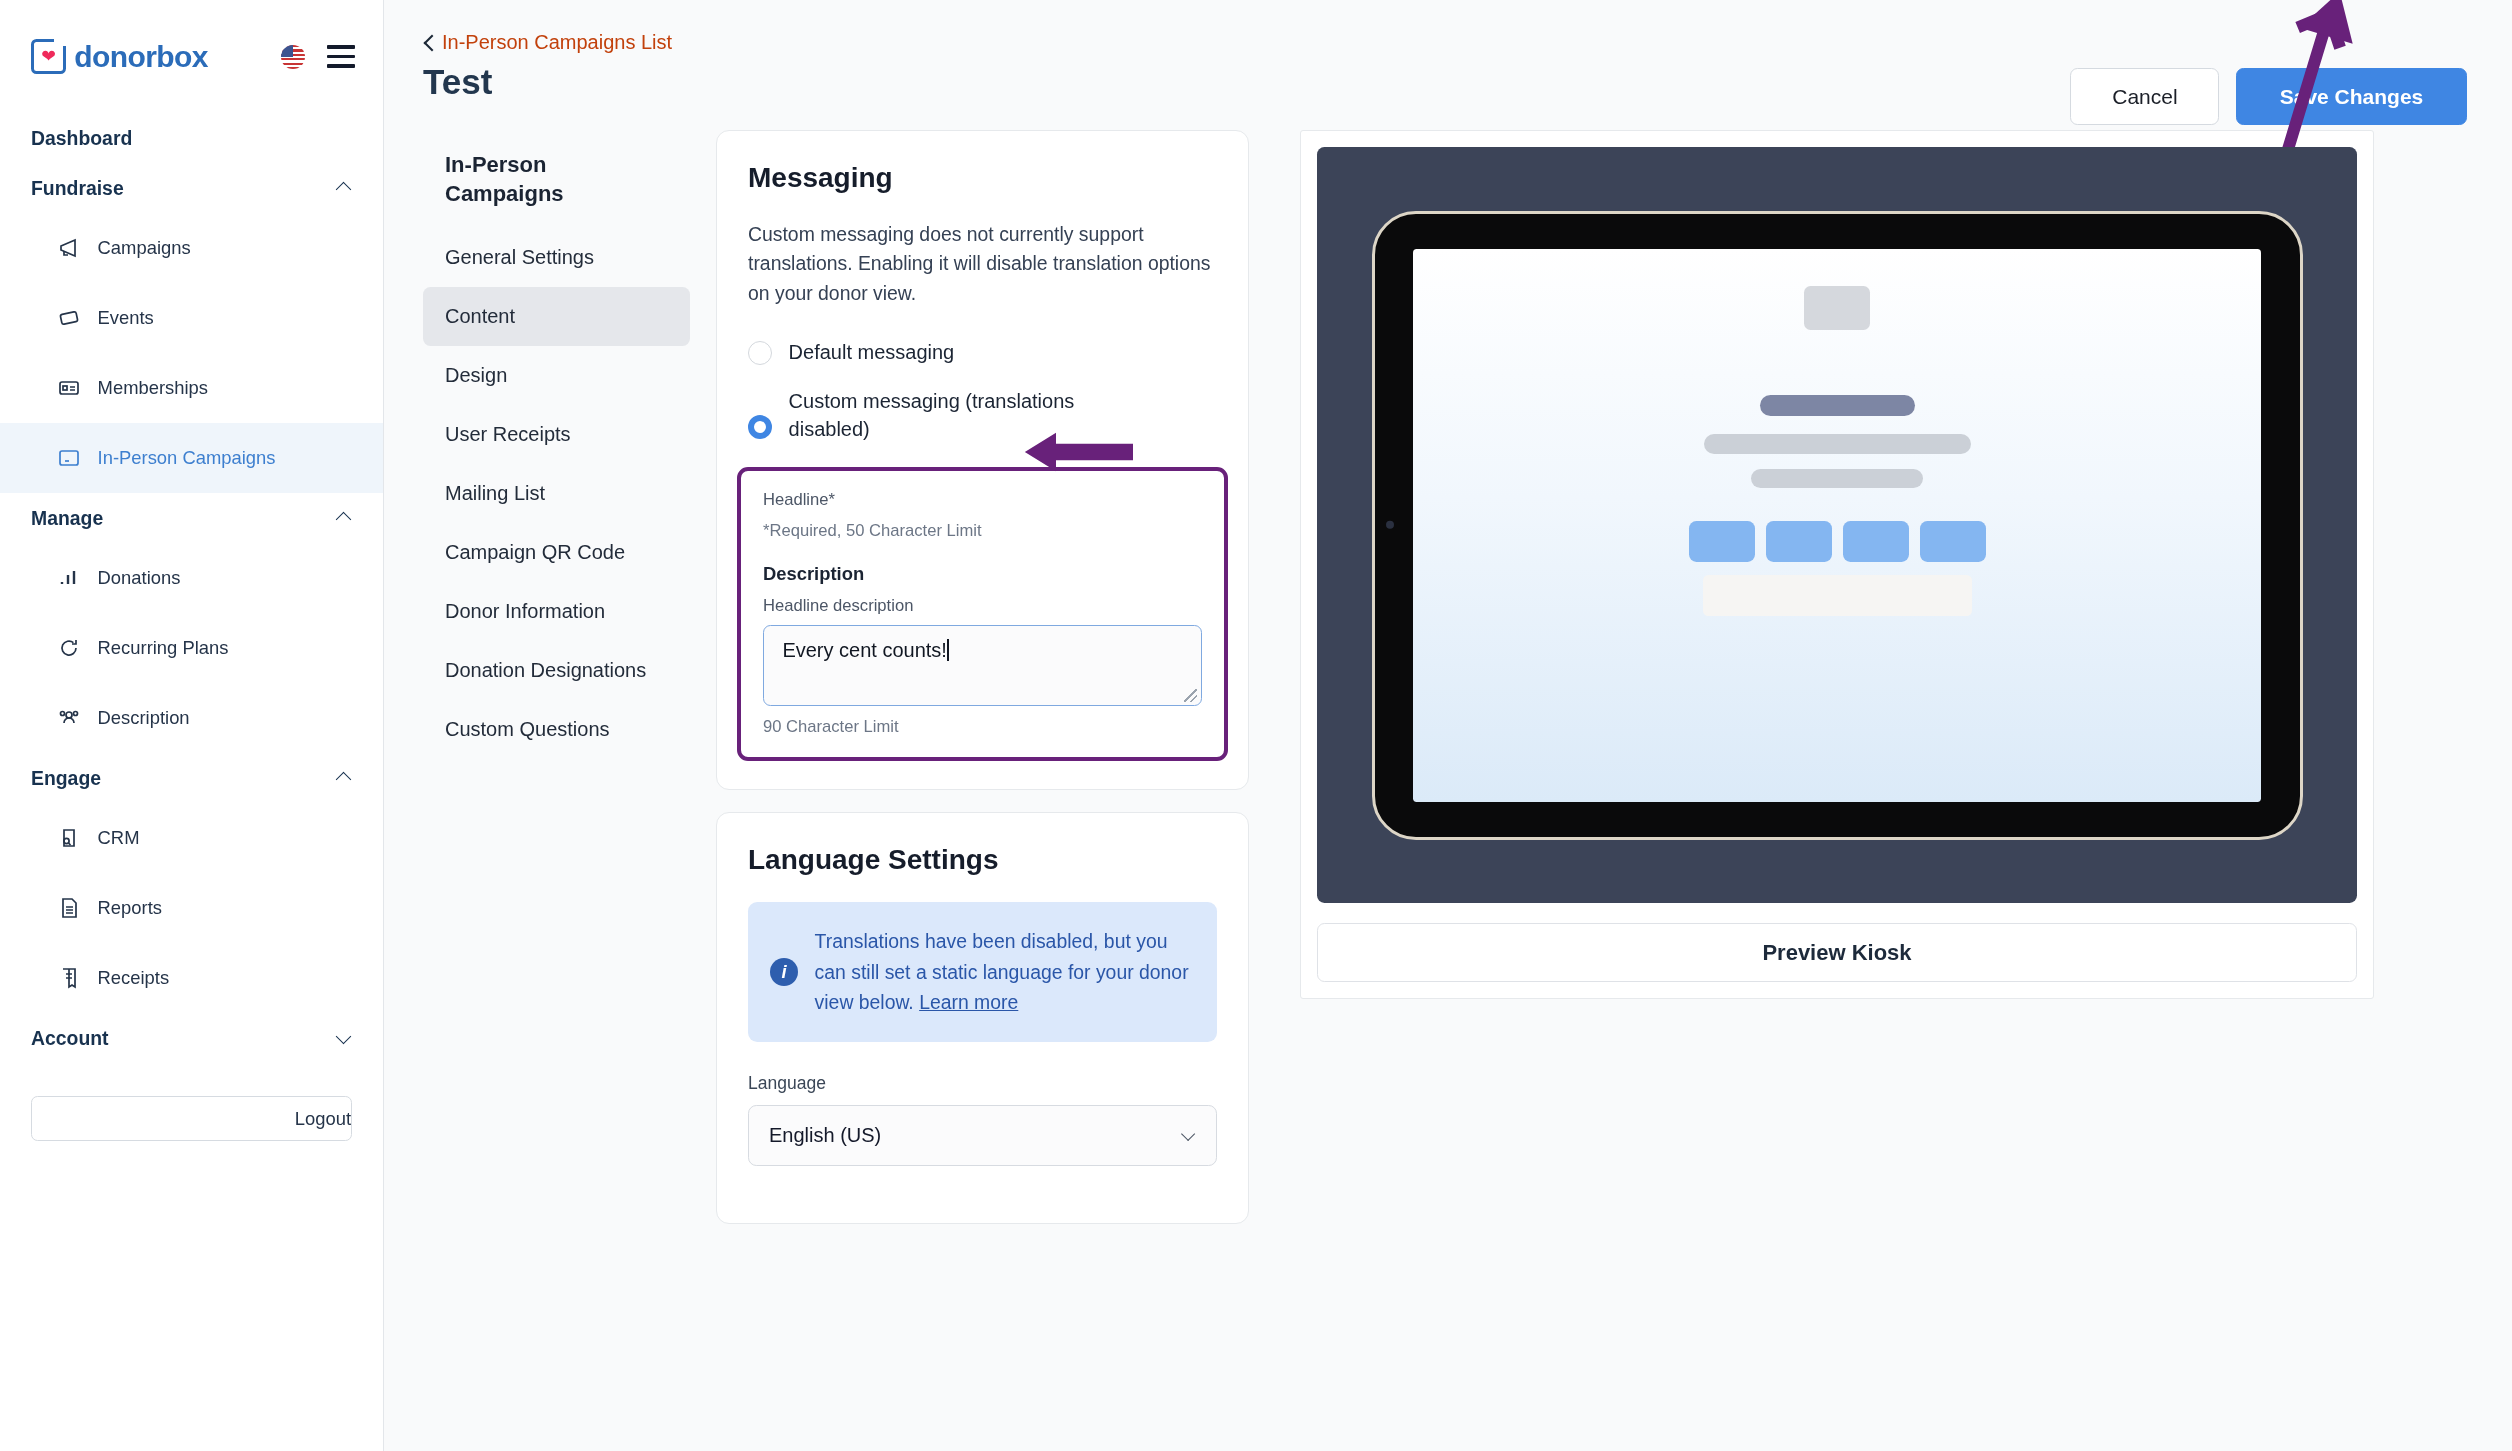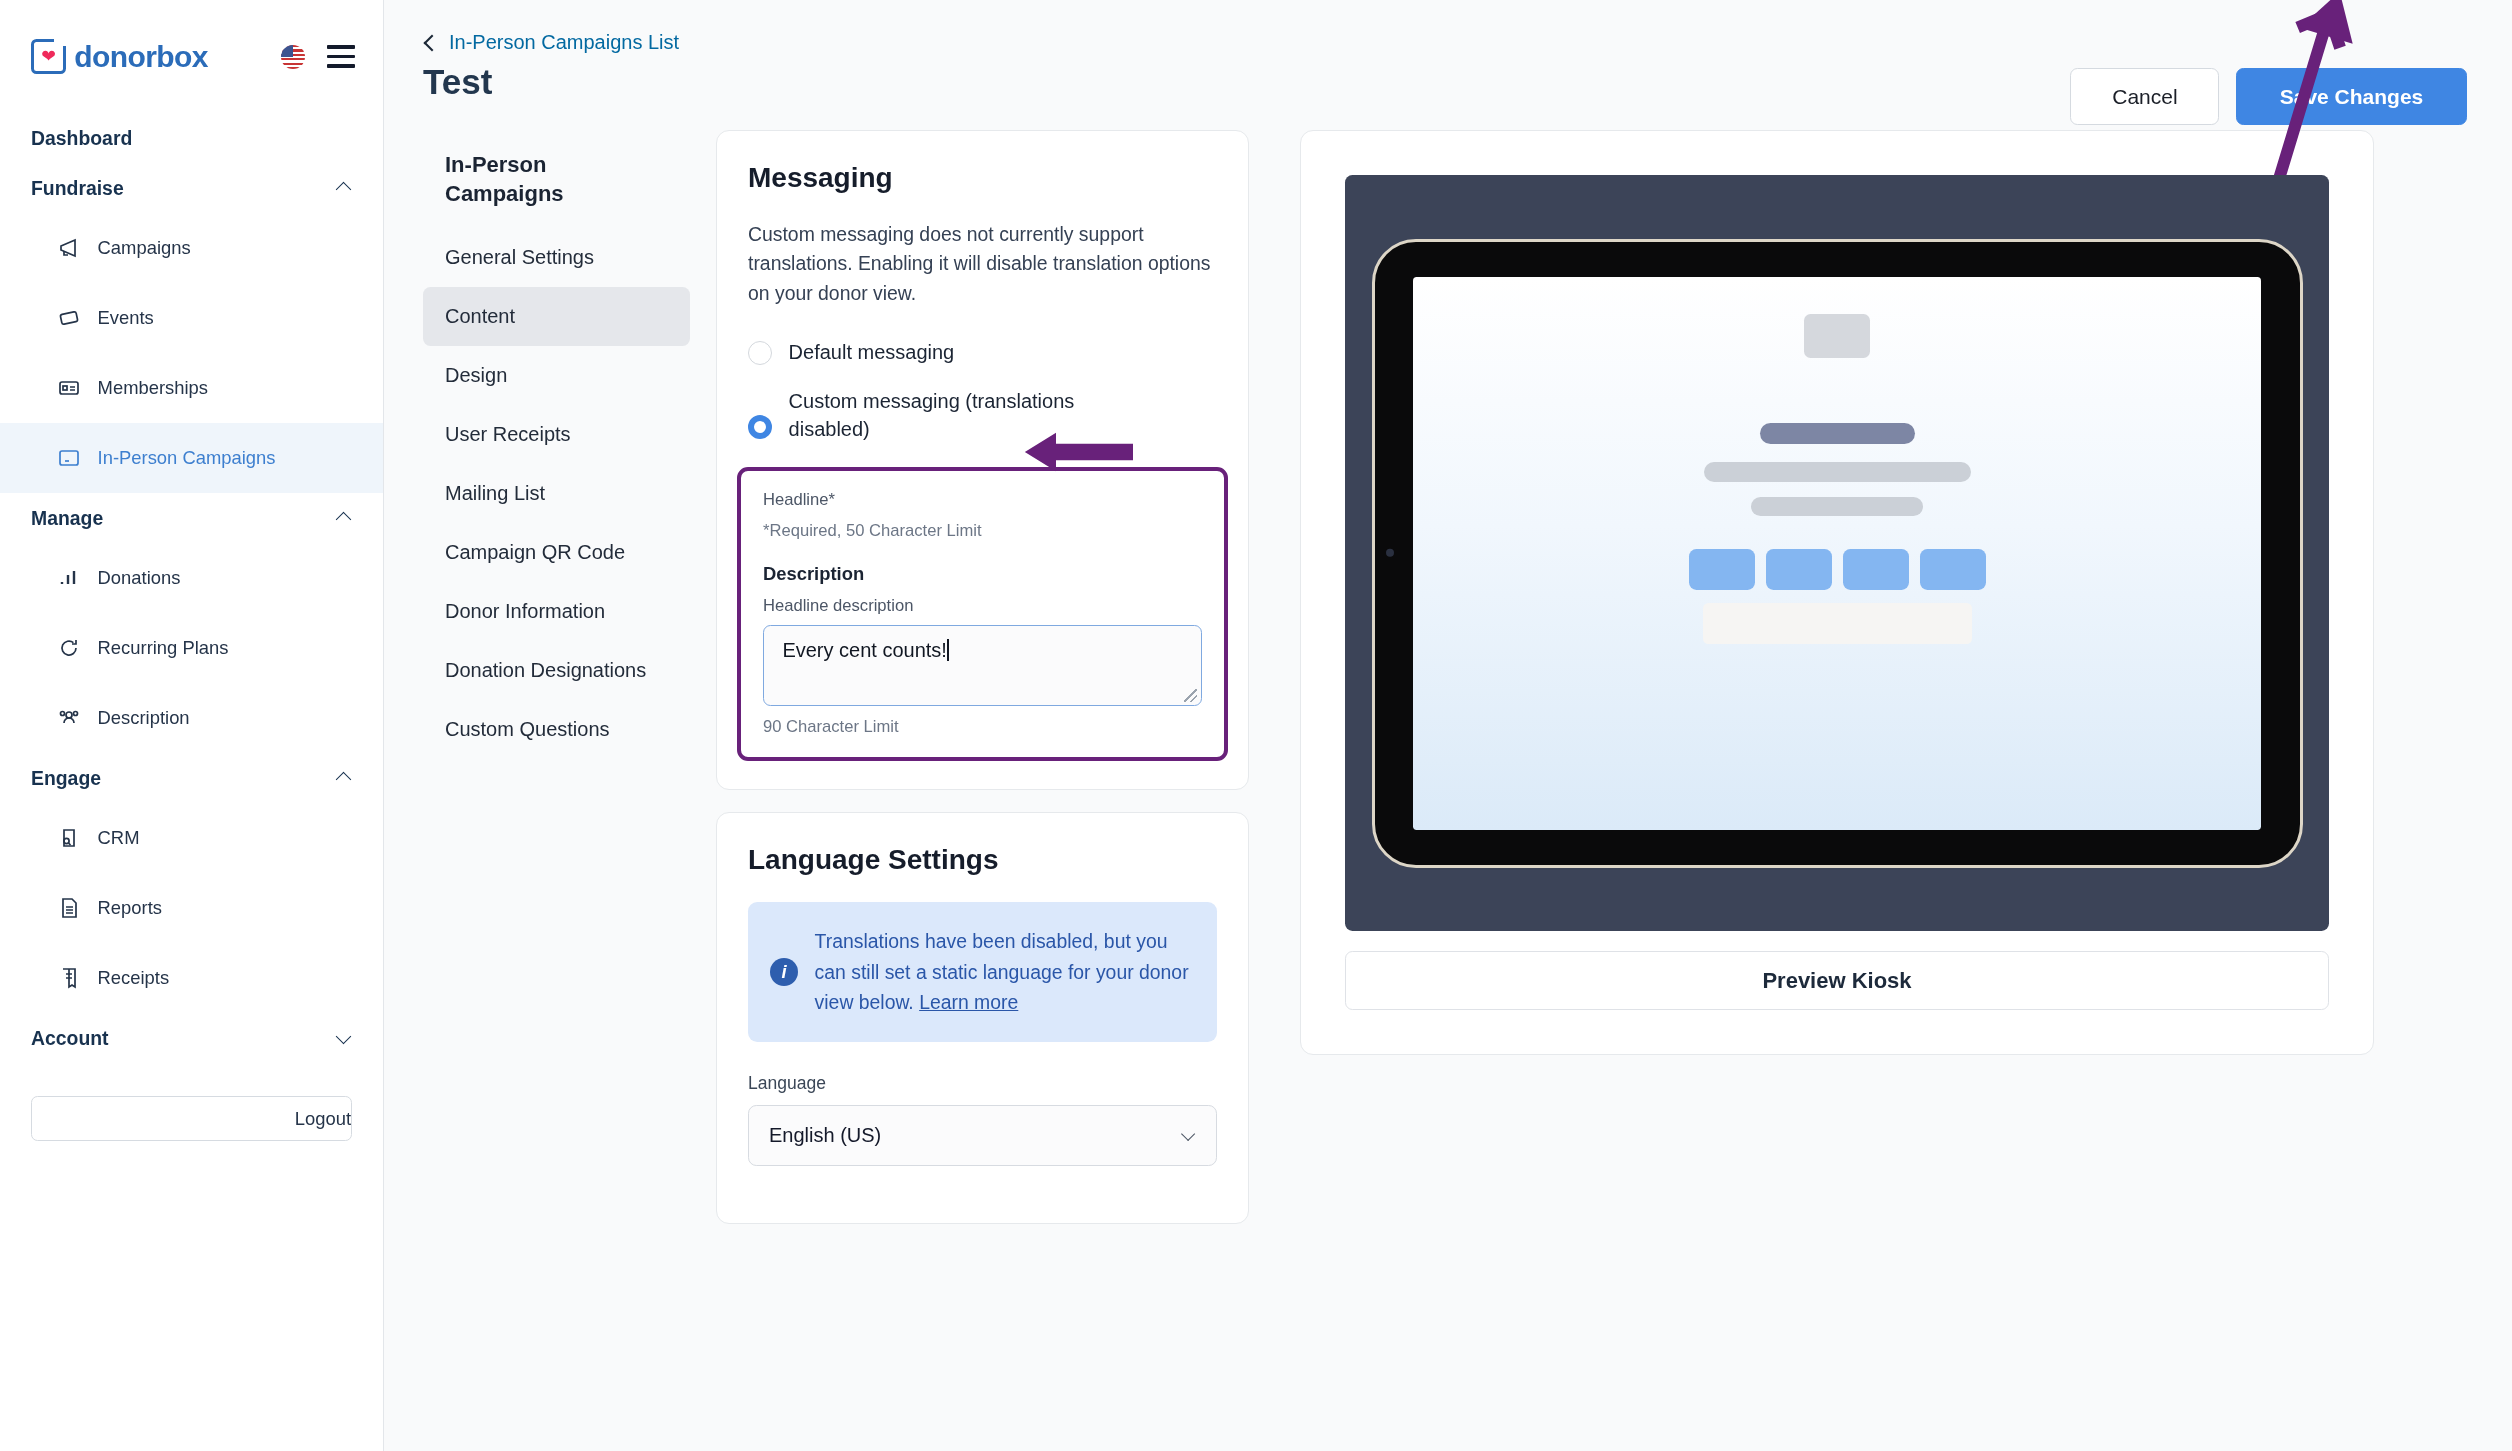--- a/index.html
+++ b/index.html
@@ -93,22 +93,22 @@
     width: 321px;
   }
 
   
   .main {
     flex: 1; background: #f9fafb; height: 1452px;
     position: relative; overflow: hidden;
   }
   .topbar { padding: 31px 39px 0 39px; position: relative; }
   .crumb {
-    display: flex; align-items: center; gap: 13px;
-    font-size: 20px; color: #0369a1; cursor: pointer;
+    display: flex; align-items: center; gap: 6px;
+    font-size: 20px; color: #c2410c; cursor: pointer;
   }
   .back-chev { width: 13px; height: 18.4px; position: relative; }
   .back-chev:before {
     content: ""; position: absolute; left: 2.8px; top: 3.7px;
     width: 10px; height: 10px;
     border-left: 2.4px solid #1c2736; border-bottom: 2.4px solid #1c2736;
     transform: rotate(45deg);
   }
   .page-title {
     margin-top: 8px; font-size: 35px; font-weight: bold; color: #23374e;
@@ -220,21 +220,21 @@
   }
   .select .chv { margin-left: auto; width: 13px; height: 13px; position: relative; }
   .select .chv:before {
     content: ""; position: absolute; left: 0; top: 0; width: 9.2px; height: 9.2px;
     border-right: 1.8px solid #4b5563; border-bottom: 1.8px solid #4b5563;
     transform: rotate(45deg);
   }
 
   
   .col-right { flex: 0 0 1094px; margin-left: 31px; }
-  .preview-card { padding: 44px; border-radius: 13px; margin-left: 20px; }
+  .preview-card { padding: 16px; border-radius: 3px; margin-left: 20px; }
   .device-bg {
     background: #3c4458; border-radius: 7.4px; height: 756px;
     display: flex; align-items: center; justify-content: center;
     position: relative;
   }
   .tablet {
     width: 931px; height: 629px;
     background: #0a0a0b; border-radius: 44px;
     border: 3.7px solid #ddd6c7;
     display: flex; align-items: center; justify-content: center;

